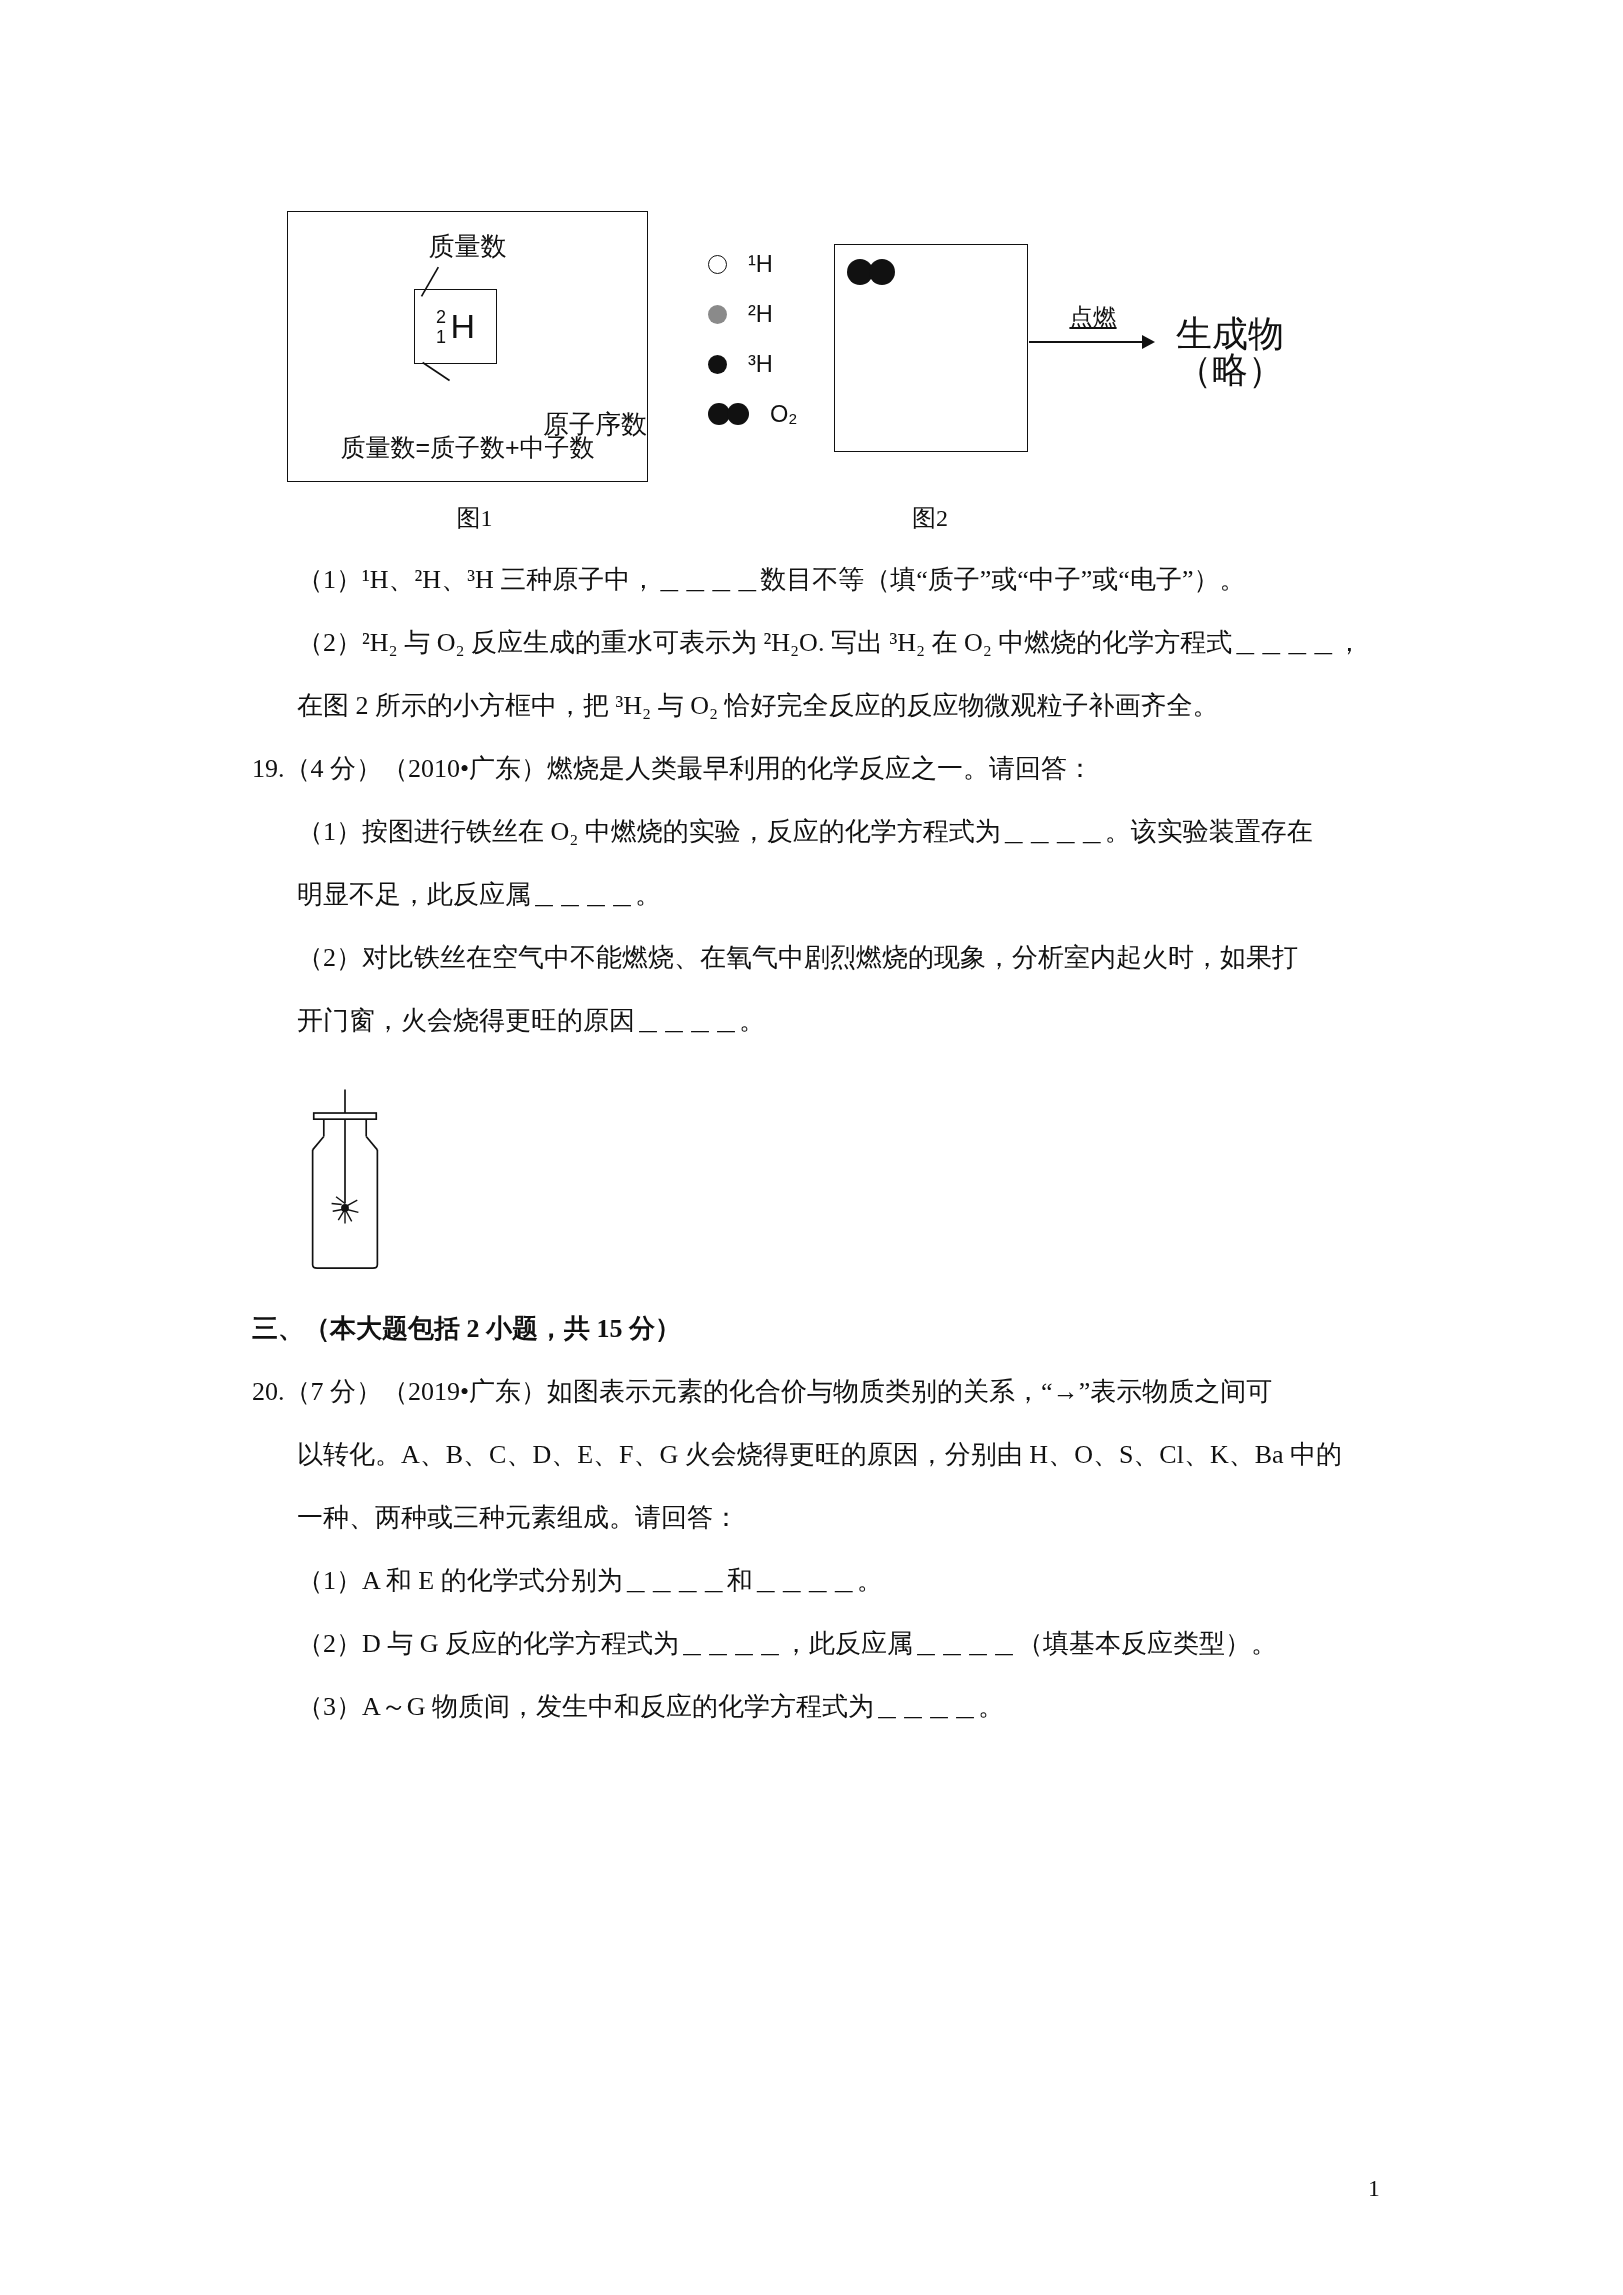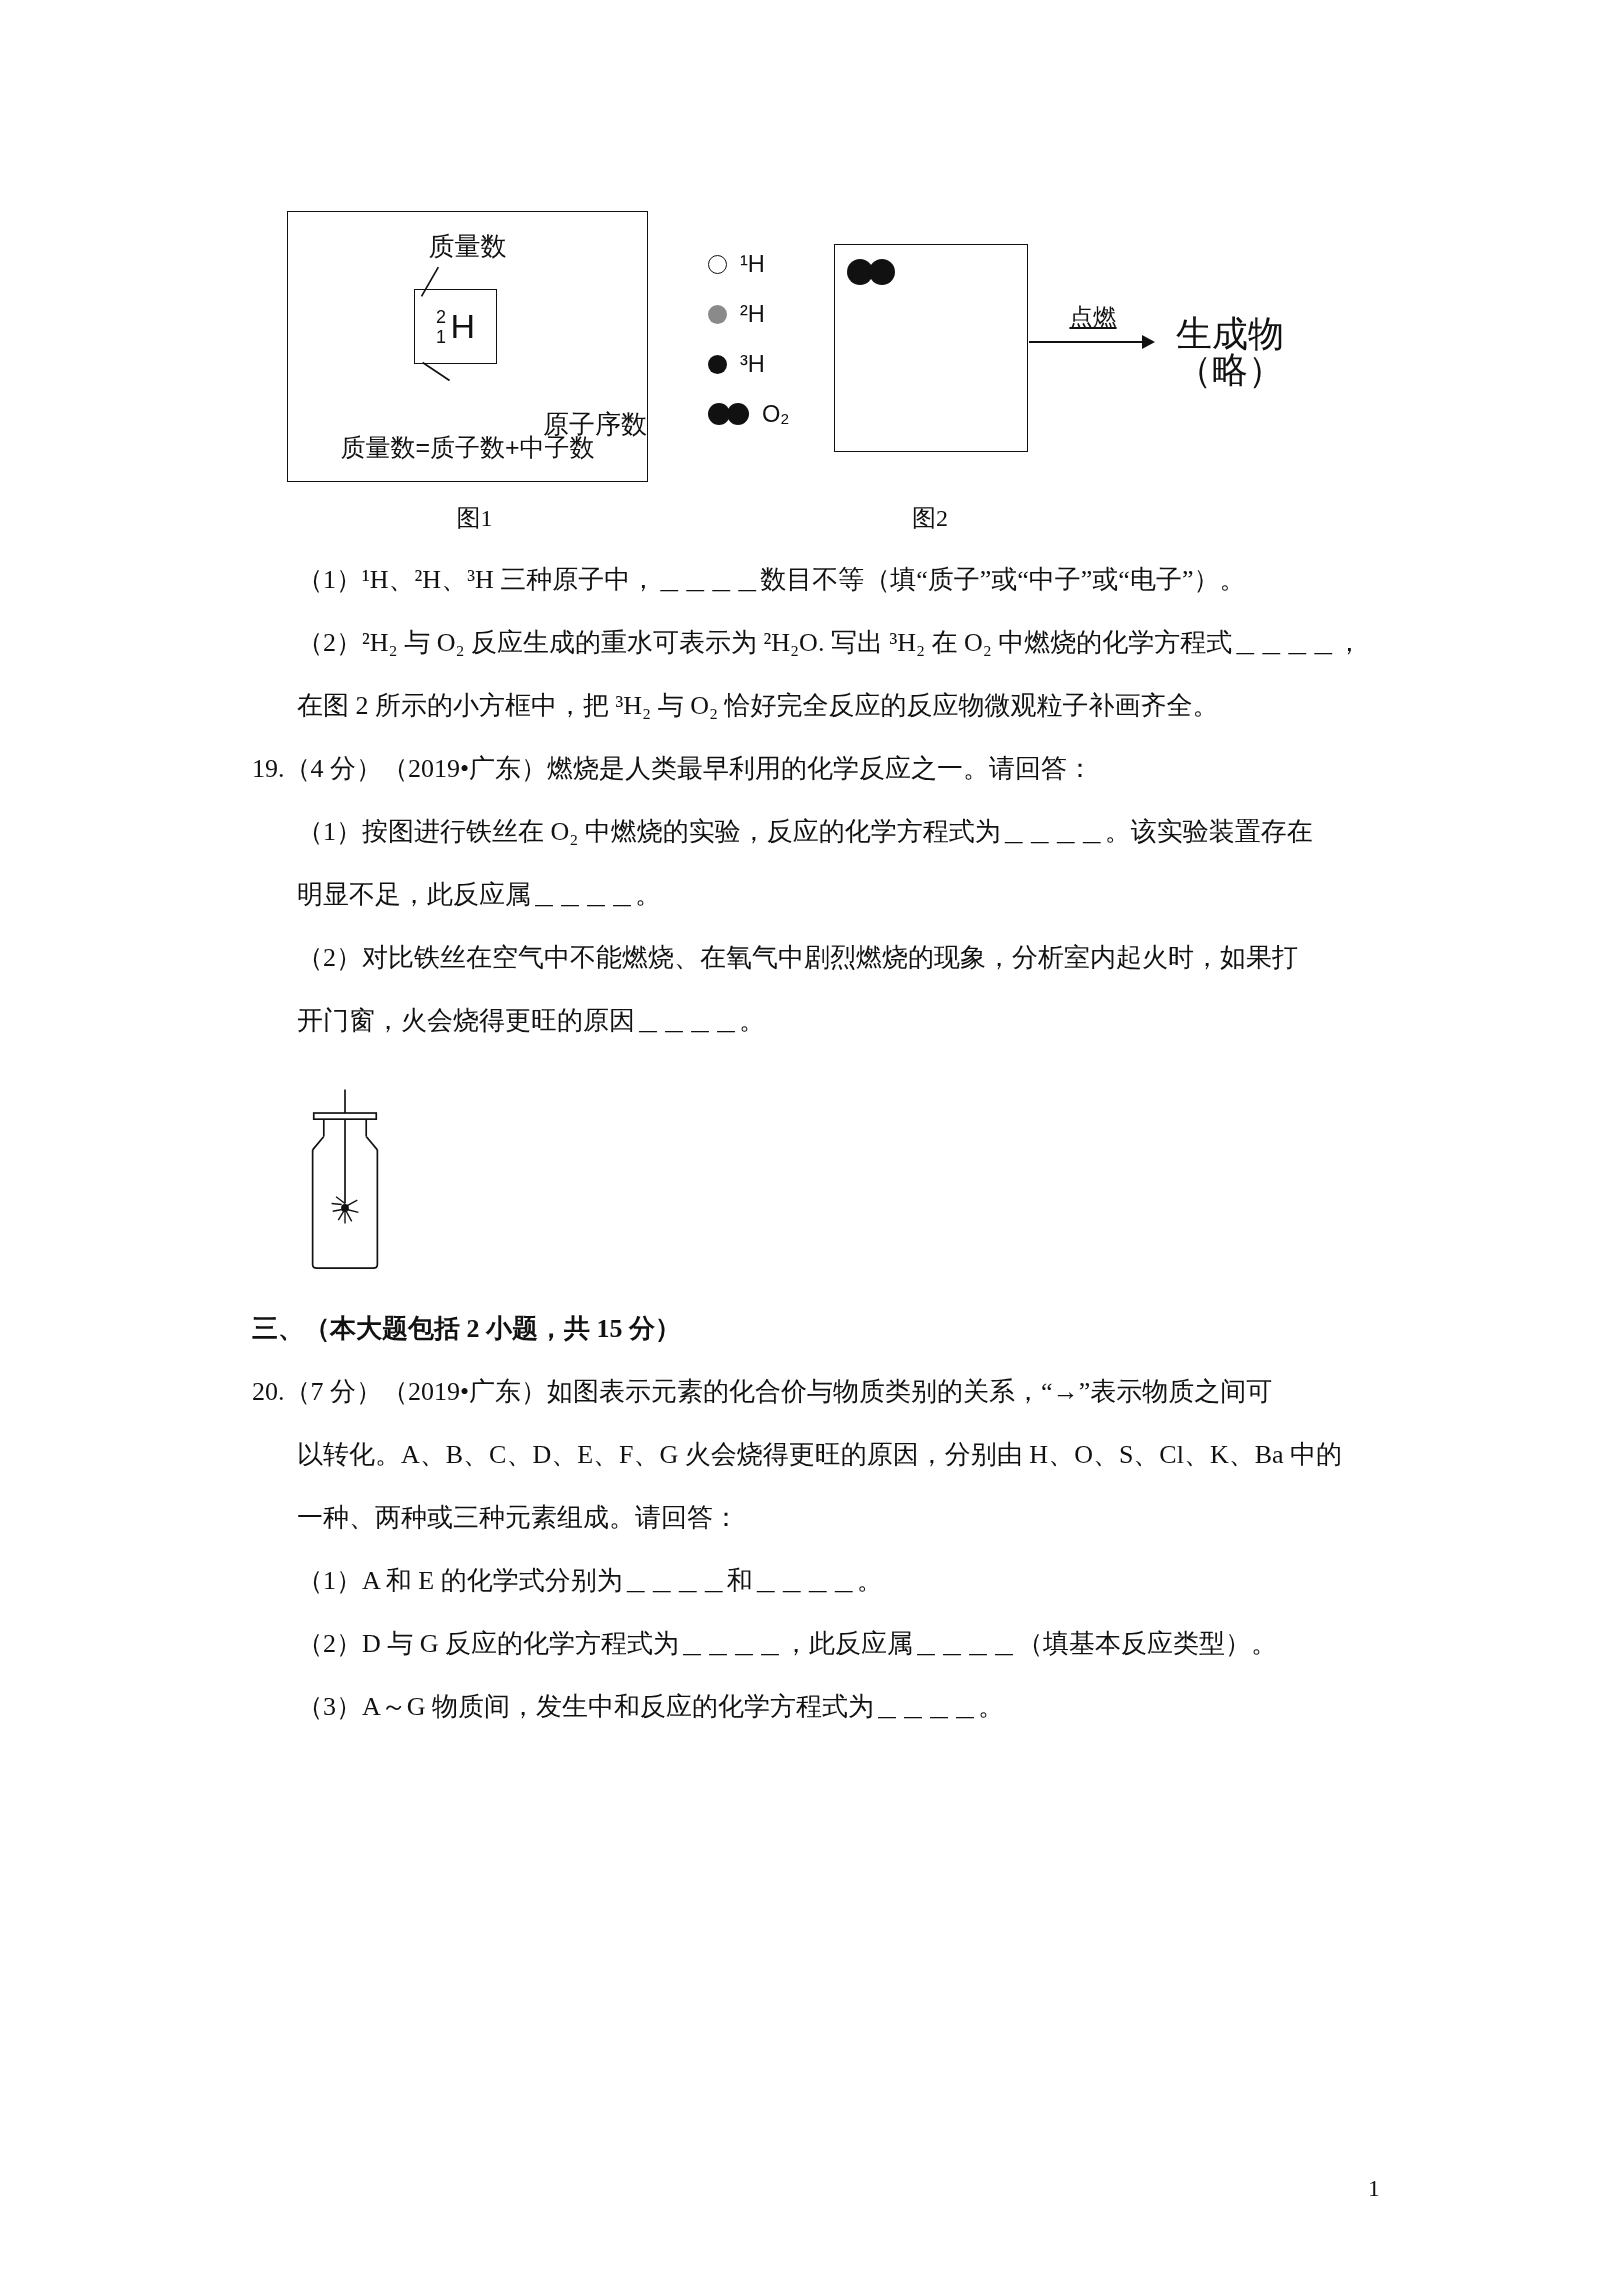--- a/index.html
+++ b/index.html
@@ -16,21 +16,21 @@
   .fig1 svg.lines { position:absolute; left:0; top:0; width:100%; height:100%; }
   .fig1 .lbl-top  { position:absolute; top:17px;  width:100%; text-align:center; font-size:26px; }
   .fig1 .lbl-mid  { position:absolute; top:168px; width:100%; text-align:right; font-size:26px;margin-top:27px; }
   .fig1 .lbl-bot  { position:absolute; top:219px; width:100%; text-align:center; font-size:25px; }
   .atom-box { position:absolute; left:126px; top:77px; width:81px; height:73px; border:1.7px solid #111;
               display:flex; align-items:center; justify-content:center; gap:4.5px; }
   .atom-nums { display:flex; flex-direction:column; font-size:18px; line-height:20px; text-align:center; }
   .atom-sym  { font-size:34px; }
 
   .legend { position:absolute; left:456px; top:28px; }
-  .lg-row { display:flex; align-items:center; height:50px; gap:13px; font-size:23.6px; }
+  .lg-row { display:flex; align-items:center; height:50px; gap:21px; font-size:23.6px; }
   .dot { width:19px; height:19px; border-radius:50%; flex:0 0 auto; }
   .dot.outline { border:1.7px solid #111; background:#fff; box-sizing:border-box; }
   .dot.gray    { background:#8a8a8a; }
   .dot.black   { background:#111; }
   .mol { display:flex; }
   .mol i { display:block; width:22.4px; height:22.4px; border-radius:50%; background:#111; }
   .mol i + i { margin-left:-3.9px; }
 
   .rbox { position:absolute; left:582px; top:33px; width:192px; height:206px; border:1.7px solid #111; }
   .rbox .mol { position:absolute; left:12.3px; top:13.5px; }
@@ -122,21 +122,21 @@
       </div>
 
       <div class="cap cap1">图1</div>
       <div class="cap cap2">图2</div>
     </div>
 
     <div class="line indent">（1）¹H、²H、³H 三种原子中，＿＿＿＿数目不等（填“质子”或“中子”或“电子”）。</div>
     <div class="line indent">（2）²H₂ 与 O₂ 反应生成的重水可表示为 ²H₂O. 写出 ³H₂ 在 O₂ 中燃烧的化学方程式＿＿＿＿，</div>
     <div class="line indent">在图 2 所示的小方框中，把 ³H₂ 与 O₂ 恰好完全反应的反应物微观粒子补画齐全。</div>
 
-    <div class="line">19.（4 分）（2019•广东）燃烧是人类最早利用的化学反应之一。请回答：</div>
+    <div class="line">19.（4 分）（2010•广东）燃烧是人类最早利用的化学反应之一。请回答：</div>
     <div class="line indent">（1）按图进行铁丝在 O₂ 中燃烧的实验，反应的化学方程式为＿＿＿＿。该实验装置存在</div>
     <div class="line indent">明显不足，此反应属＿＿＿＿。</div>
     <div class="line indent">（2）对比铁丝在空气中不能燃烧、在氧气中剧烈燃烧的现象，分析室内起火时，如果打</div>
     <div class="line indent">开门窗，火会烧得更旺的原因＿＿＿＿。</div>
 
     <svg class="bottle" width="96" height="186" viewBox="0 0 172 332">
 
       <line x1="86" y1="4" x2="86" y2="208" stroke="#111" stroke-width="3"></line>
 
       <rect x="30" y="46" width="112" height="11" fill="#fff" stroke="#111" stroke-width="3"></rect>

